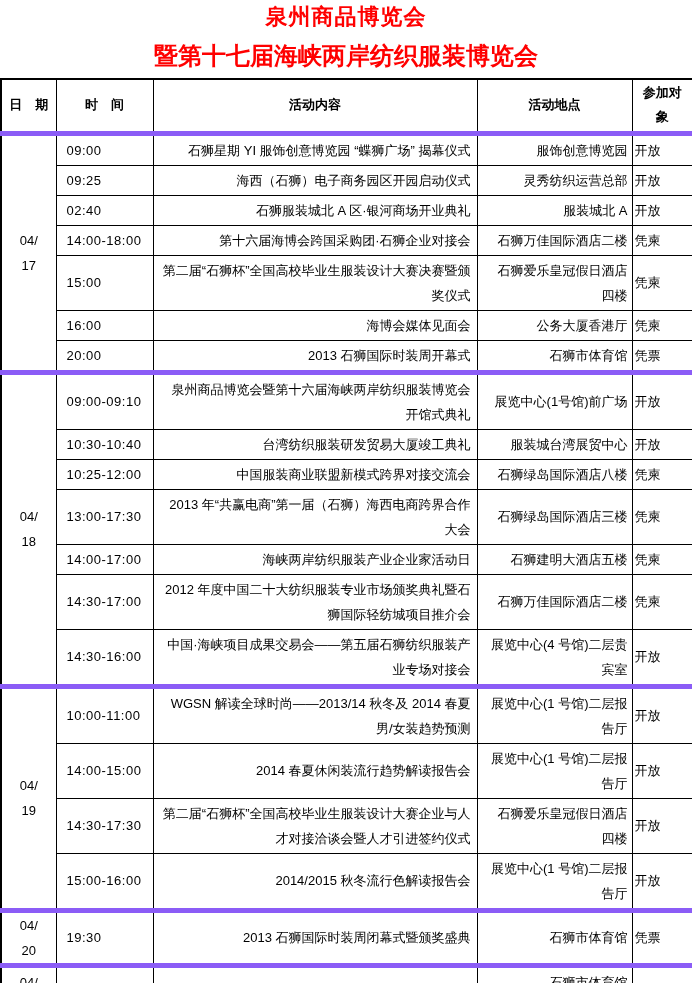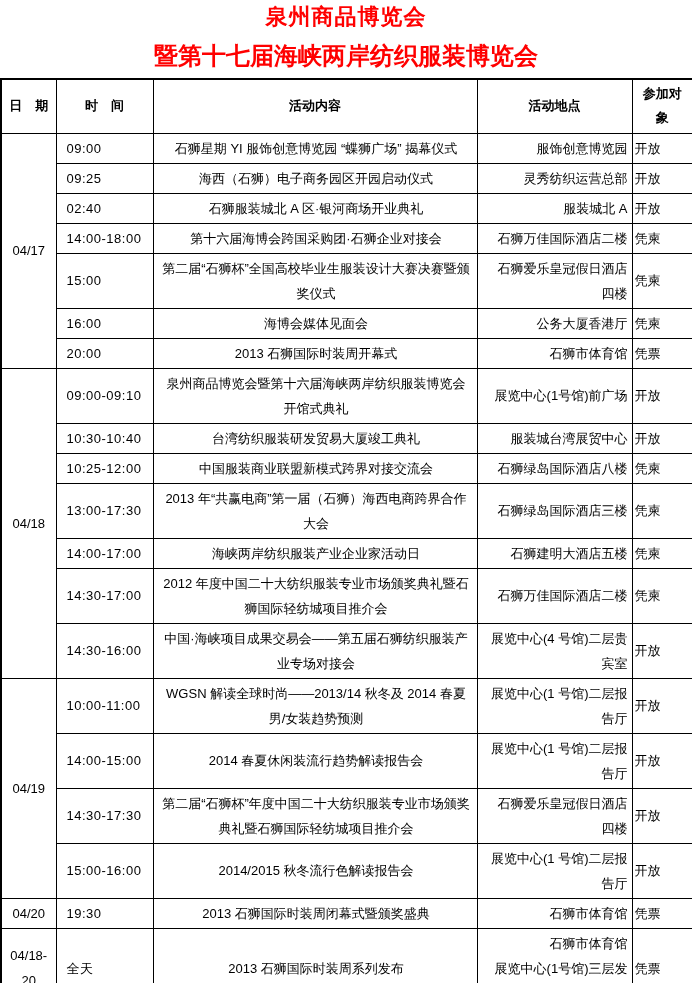--- a/index.html
+++ b/index.html
@@ -21,24 +21,24 @@
     overflow:hidden;
     word-break:break-all;
   }
   table.sched th{font-weight:bold;text-align:center;line-height:24px;}
   th.h-part{padding:0 9px;}
   tr.hh{height:54px;}
   tr.h27{height:27px;}
   tr.h28{height:28px;}
   tr.h54{height:54px;}
   tr.h74{height:74px;}
-  tr.sec td{border-top:1px solid #8b5cf6;}
-  td.date{text-align:center;white-space:pre-line;padding:0 4px;margin-left:22px;}
+  tr.sec td{border-top:5px solid #8b5cf6;}
+  td.date{text-align:center;white-space:pre-line;padding:0 16px;margin-left:22px;}
   td.time{text-align:left;padding:0 4px 0 10px;letter-spacing:0.5px;}
-  td.content{text-align:center;padding:2px 6px 2px 8px;}
+  td.content{text-align:right;padding:2px 6px 2px 8px;}
   td.location{text-align:right;padding:2px 4px 2px 8px;white-space:pre-line;}
   td.part{text-align:left;padding:0 2px;}
 </style>
 </head>
 <body>
 
 <div class="page">
   <div class="titles">
     <div class="t1">泉州商品博览会</div>
     <div class="t2">暨第十七届海峡两岸纺织服装博览会</div>
@@ -159,21 +159,21 @@
         <td class="part">开放</td>
       </tr>
       <tr class="h54">
         <td class="time">14:00-15:00</td>
         <td class="content">2014 春夏休闲装流行趋势解读报告会</td>
         <td class="location">展览中心(1 号馆)二层报告厅</td>
         <td class="part">开放</td>
       </tr>
       <tr class="h54">
         <td class="time">14:30-17:30</td>
-        <td class="content">第二届“石狮杯”年度中国二十大纺织服装专业市场颁奖典礼暨石狮国际轻纺城项目推介会</td>
+        <td class="content">第二届“石狮杯”全国高校毕业生服装设计大赛企业与人才对接洽谈会暨人才引进签约仪式</td>
         <td class="location">石狮爱乐皇冠假日酒店四楼</td>
         <td class="part">开放</td>
       </tr>
       <tr class="h54">
         <td class="time">15:00-16:00</td>
         <td class="content">2014/2015 秋冬流行色解读报告会</td>
         <td class="location">展览中心(1 号馆)二层报告厅</td>
         <td class="part">开放</td>
       </tr>
 

